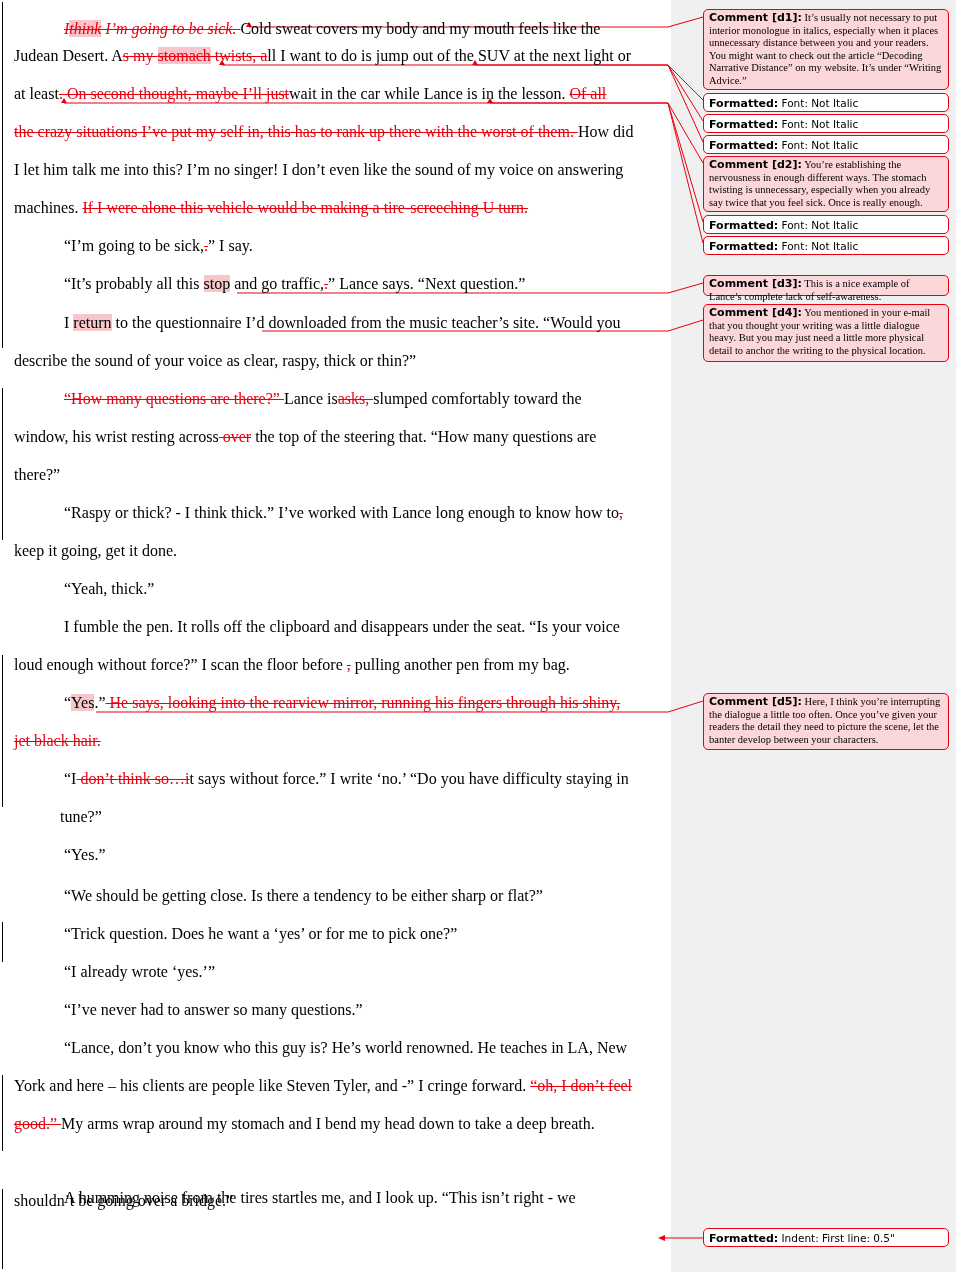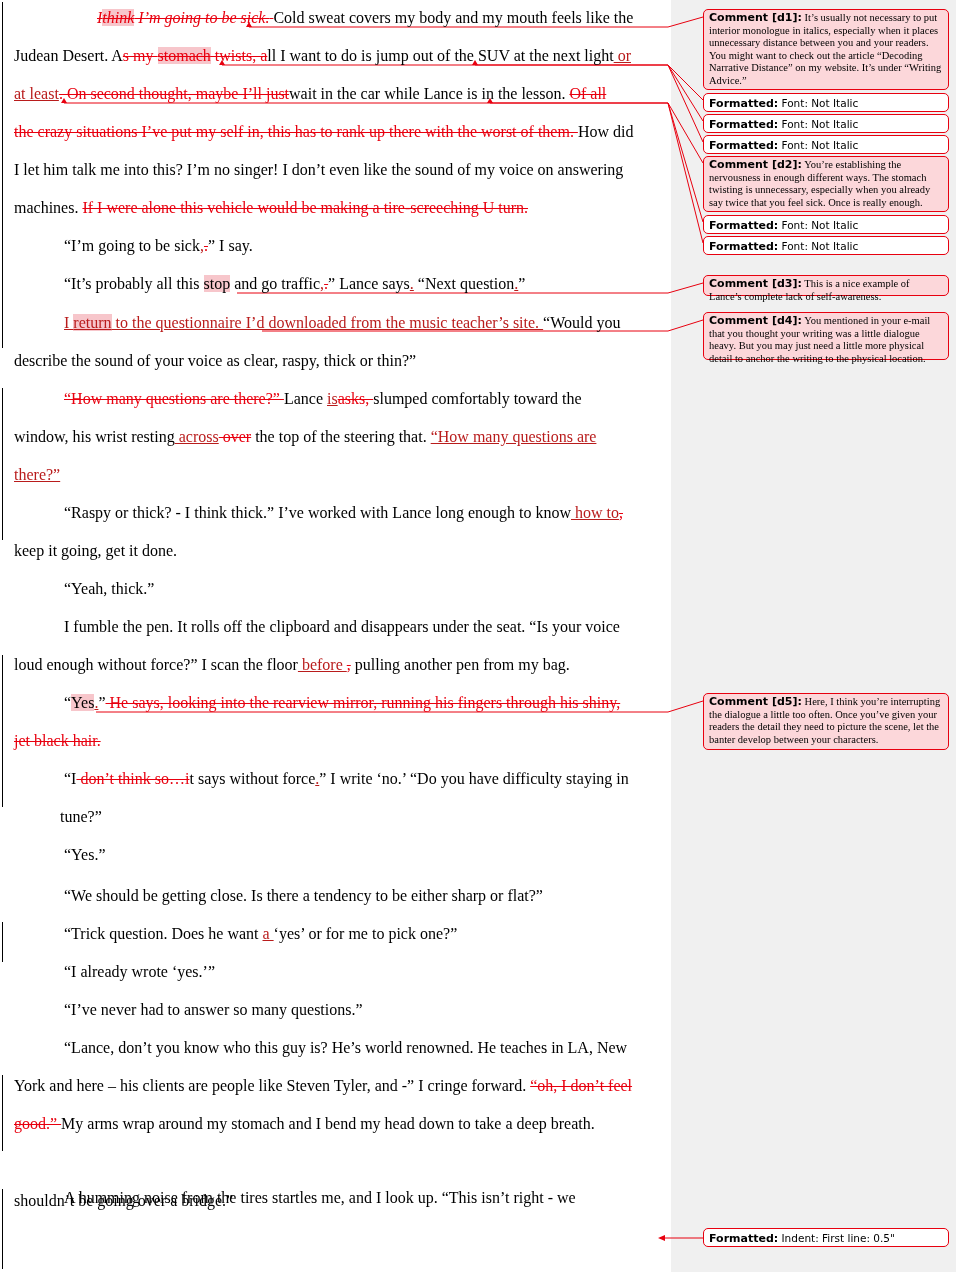--- a/index.html
+++ b/index.html
@@ -3,21 +3,21 @@
 <meta charset="utf-8">
 <style>
   html,body{margin:0;padding:0;}
   body{width:956px;height:1272px;position:relative;background:#ffffff;overflow:hidden;
        font-family:"Liberation Serif","DejaVu Serif",serif;}
   .page{position:absolute;left:0;top:0;width:671px;height:1272px;background:#fff;}
   .margin-panel{position:absolute;left:671px;top:0;width:285px;height:1272px;background:#f0f0f0;}
   .line{position:absolute;left:14px;font-size:16px;color:#000;white-space:nowrap;line-height:20px;}
   .ind{left:64px;}
   .del{color:#e8000f;text-decoration:line-through;}
-  .ins{color:#b91c1c;text-decoration:underline;}
+  .ins{color:#000000;}
   .ital{font-style:italic;}
   .hl{background:#f7c6cb;}
   .changebar{position:absolute;left:2px;width:1px;background:#000;}
   .balloon{position:absolute;left:703px;width:246px;border:1px solid #e8000f;border-radius:5px;
            font-family:"Liberation Serif","DejaVu Serif",serif;font-size:10.5px;line-height:12.5px;
            color:#000;padding:2px 5px 2px 5px;box-sizing:border-box;}
   .balloon.comment{background:#fcd7da;}
   .balloon.fmt{background:#ffffff;font-family:"DejaVu Sans","Liberation Sans",sans-serif;font-size:10.5px;height:19px;line-height:15px;}
   .balloon .lbl{font-family:"DejaVu Sans","Liberation Sans",sans-serif;font-weight:bold;font-size:11px;}
   svg.connectors{position:absolute;left:0;top:0;width:956px;height:1272px;pointer-events:none;}
@@ -52,21 +52,21 @@
   <polygon points="658,1238 665,1235 665,1241" fill="#e8000f"></polygon>
   <g fill="#e8000f">
     <polygon points="249,22 246,27 252,27"></polygon>
     <polygon points="222,60 219,65 225,65"></polygon>
     <polygon points="475,60 472,65 478,65"></polygon>
     <polygon points="64,98 61,103 67,103"></polygon>
     <polygon points="490,98 487,103 493,103"></polygon>
   </g>
 </svg>
 
-<div class="line ind" style="top:8px;margin-left:33px;">
+<div class="line ind" style="top:19px;">
   <span class="del ital">I</span><span class="del ital hl">think</span><span class="del ital"> I’m going to be sick.</span><span class="del"> </span><span>Cold sweat covers my body and my mouth feels like the</span>
 </div>
 <div class="line" style="top:46px;">
   <span>Judean Desert.  A</span><span class="del">s my </span><span class="del hl">stomach</span><span class="del"> twists, a</span><span>ll I want to do is jump out of the SUV at the next light</span><span class="ins"> or</span>
 </div>
 <div class="line" style="top:84px;">
   <span class="ins">at least</span><span class="del">.  On second thought, maybe I’ll just</span><span>wait in the car while Lance is in the lesson.  </span><span class="del">Of all</span>
 </div>
 <div class="line" style="top:122px;">
   <span class="del">the crazy situations I’ve put my self in, this has to rank up there with the worst of them. </span><span> How did</span>
@@ -189,21 +189,21 @@
 </div>
 <div class="balloon fmt" style="top:215px;">
   <span class="lbl">Formatted:</span><span> Font: Not Italic</span>
 </div>
 <div class="balloon fmt" style="top:236px;">
   <span class="lbl">Formatted:</span><span> Font: Not Italic</span>
 </div>
 <div class="balloon comment" style="top:275px;height:21px;">
   <span class="lbl">Comment [d3]:</span><span> This is a nice example of Lance’s complete lack of self-awareness.</span>
 </div>
-<div class="balloon comment" style="top:312px;height:48px;">
+<div class="balloon comment" style="top:304px;height:58px;">
   <span class="lbl">Comment [d4]:</span><span> You mentioned in your e-mail that you thought your writing was a little dialogue heavy.  But you may just need a little more physical detail to anchor the writing to the physical location.</span>
 </div>
 <div class="balloon comment" style="top:693px;height:57px;">
   <span class="lbl">Comment [d5]:</span><span> Here, I think you’re interrupting the dialogue a little too often.  Once you’ve given your readers the detail they need to picture the scene, let the banter develop between your characters.</span>
 </div>
 <div class="balloon fmt" style="top:1228px;">
   <span class="lbl">Formatted:</span><span> Indent: First line:  0.5"</span>
 </div>
 
 </body></html>

